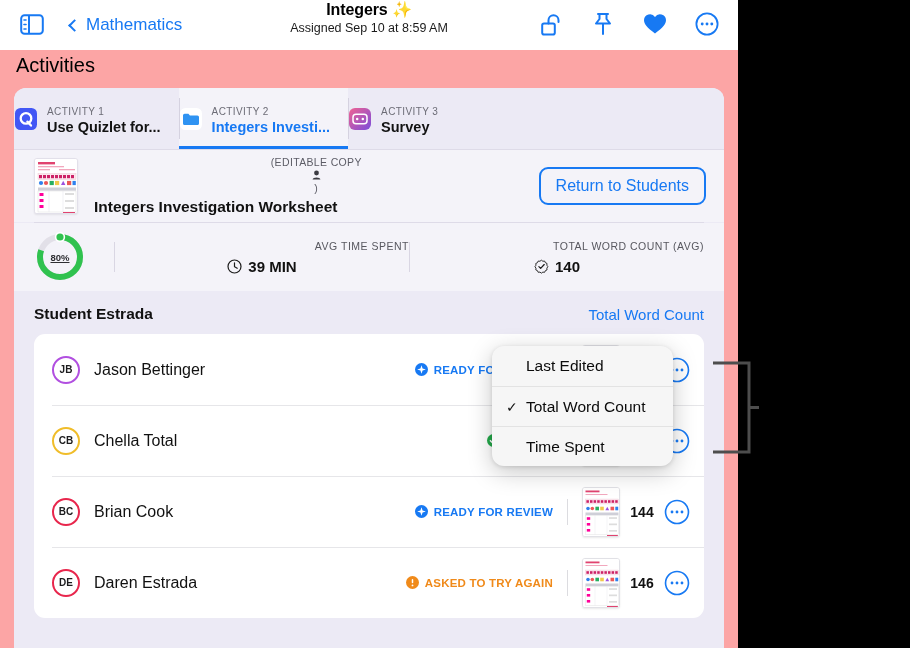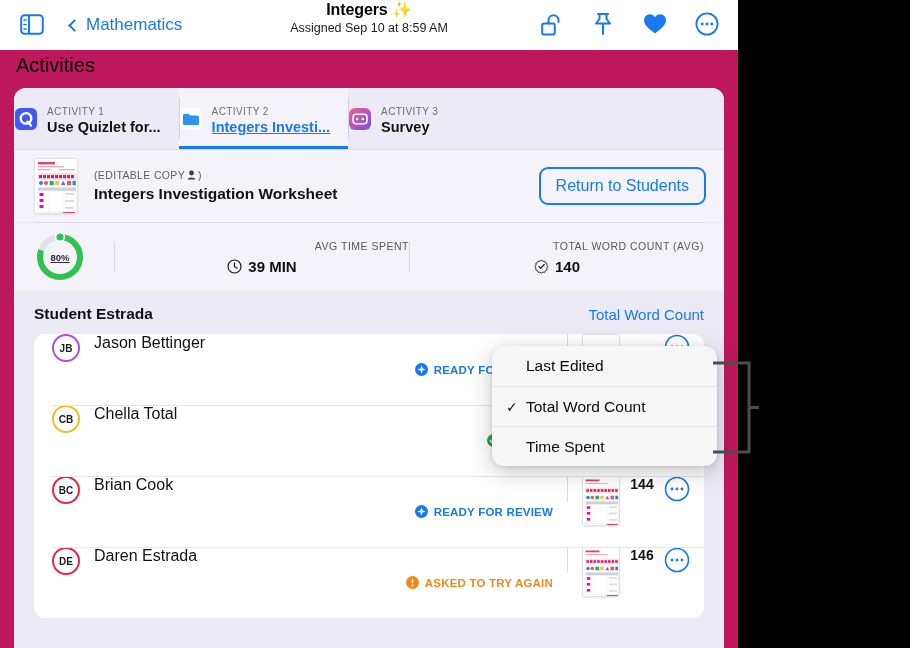--- a/index.html
+++ b/index.html
@@ -7,21 +7,21 @@
     width: 910px; height: 648px;
     background: #000000;
     font-family: "Liberation Sans", sans-serif;
     overflow: hidden;
   }
   #root { position: relative; width: 910px; height: 648px; background: #000; }
 
   .page {
     position: absolute; left: 0; top: 0;
     width: 738px; height: 648px;
-    background: #be185d;
+    background: #fca5a5;
     overflow: hidden;
   }
 
   
   .toolbar {
     position: relative;
     height: 50px;
     background: #ffffff;
   }
   .tb-sidebar-icon {
@@ -92,42 +92,42 @@
   .tab-ic { width: 24px; height: 24px; flex: 0 0 24px; }
   .tab-txt { line-height: 1.15; }
   .tab-kicker {
     font-size: 10px; color: #6c6c76; letter-spacing: 0.4px;
     text-transform: uppercase;
   }
   .tab-label {
     font-size: 14.5px; font-weight: bold; color: #121212;
     max-width: 140px; overflow: hidden; white-space: nowrap;
   }
-  .tab.sel .tab-label { color: #1779f3; text-decoration: underline; }
+  .tab.sel .tab-label { color: #1779f3; }
 
   .tabs-rule {
     height: 1px; background: #dedbe8;
   }
 
   
   .ws {
     display: flex; align-items: center;
     height: 72px; padding: 0 18px 0 20px;
     background: #f4f3f9;
   }
   .ws-thumb {
     width: 44px; height: 56px; border-radius: 3px;
     background: #fff; border: 1px solid #e2e0ea;
     overflow: hidden; flex: 0 0 44px;
     box-shadow: 0 1px 2px rgba(0,0,0,.08);
   }
   .ws-text { margin-left: 16px; flex: 1; }
   .ws-kicker {
     font-size: 10.5px; color: #5c5c66; letter-spacing: 0.35px;
-    display: flex; align-items: center; gap: 2px;
+    display: flex; align-items: center; gap: 2px; flex-direction: column;
   }
   .ws-name {
     font-size: 15.5px; font-weight: bold; color: #111; margin-top: 4px;
   }
   .ws-btn {
     border: 2px solid #1779f3; border-radius: 9px;
     color: #1779f3; background: #f4f3f9;
     font-size: 16px; padding: 8px 15px;
     font-family: "Liberation Sans", sans-serif;
     cursor: pointer;
@@ -163,21 +163,21 @@
     background: #eceaf5;
   }
   .sp-title { font-size: 15.5px; font-weight: bold; color: #111; }
   .sp-sort { font-size: 15px; color: #1779f3; cursor: pointer; }
 
   .list {
     margin: 0 20px; background: #fff;
     border-radius: 11px; overflow: hidden;
   }
   .row {
-    display: flex; 
+    display: flex; align-items: center;
     height: 71px; padding: 0 14px 0 18px;
     position: relative;
   }
   .row + .row::before {
     content: ""; position: absolute; left: 18px; right: 0; top: 0;
     height: 1px; background: #e6e6e9;
   }
   .avatar {
     width: 28px; height: 28px; border-radius: 50%;
     border: 2px solid #999; flex: 0 0 28px;
@@ -198,21 +198,21 @@
   }
   .st-count {
     width: 44px; text-align: center;
     font-size: 14px; font-weight: bold; color: #111;
   }
   .st-more { width: 26px; height: 26px; flex: 0 0 26px; cursor: pointer; }
 
   
   .menu {
     position: absolute; left: 492px; top: 346px;
-    width: 225px; background: #f6f6f6;
+    width: 181px; background: #f6f6f6;
     border-radius: 12px;
     box-shadow: 0 6px 24px rgba(0,0,0,.22), 0 1px 4px rgba(0,0,0,.12);
     overflow: hidden; z-index: 40;
   }
   .mi {
     height: 40px; display: flex; align-items: center;
     padding-left: 14px; font-size: 15.5px; color: #0b0b0b;
     cursor: pointer;
   }
   .mi + .mi { border-top: 1px solid #e3e3e3; }

